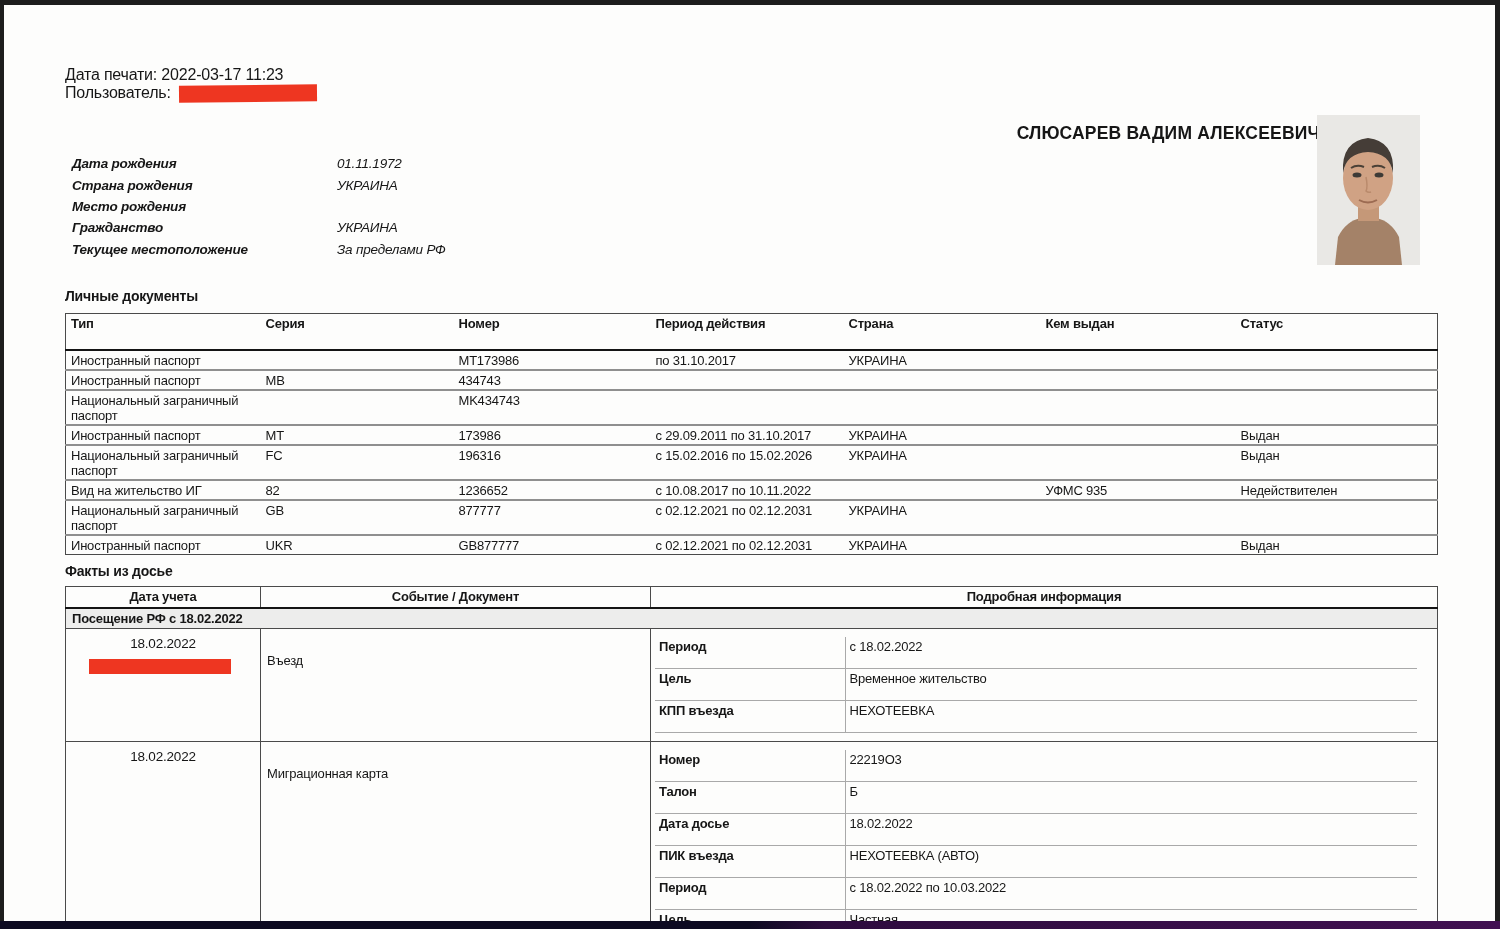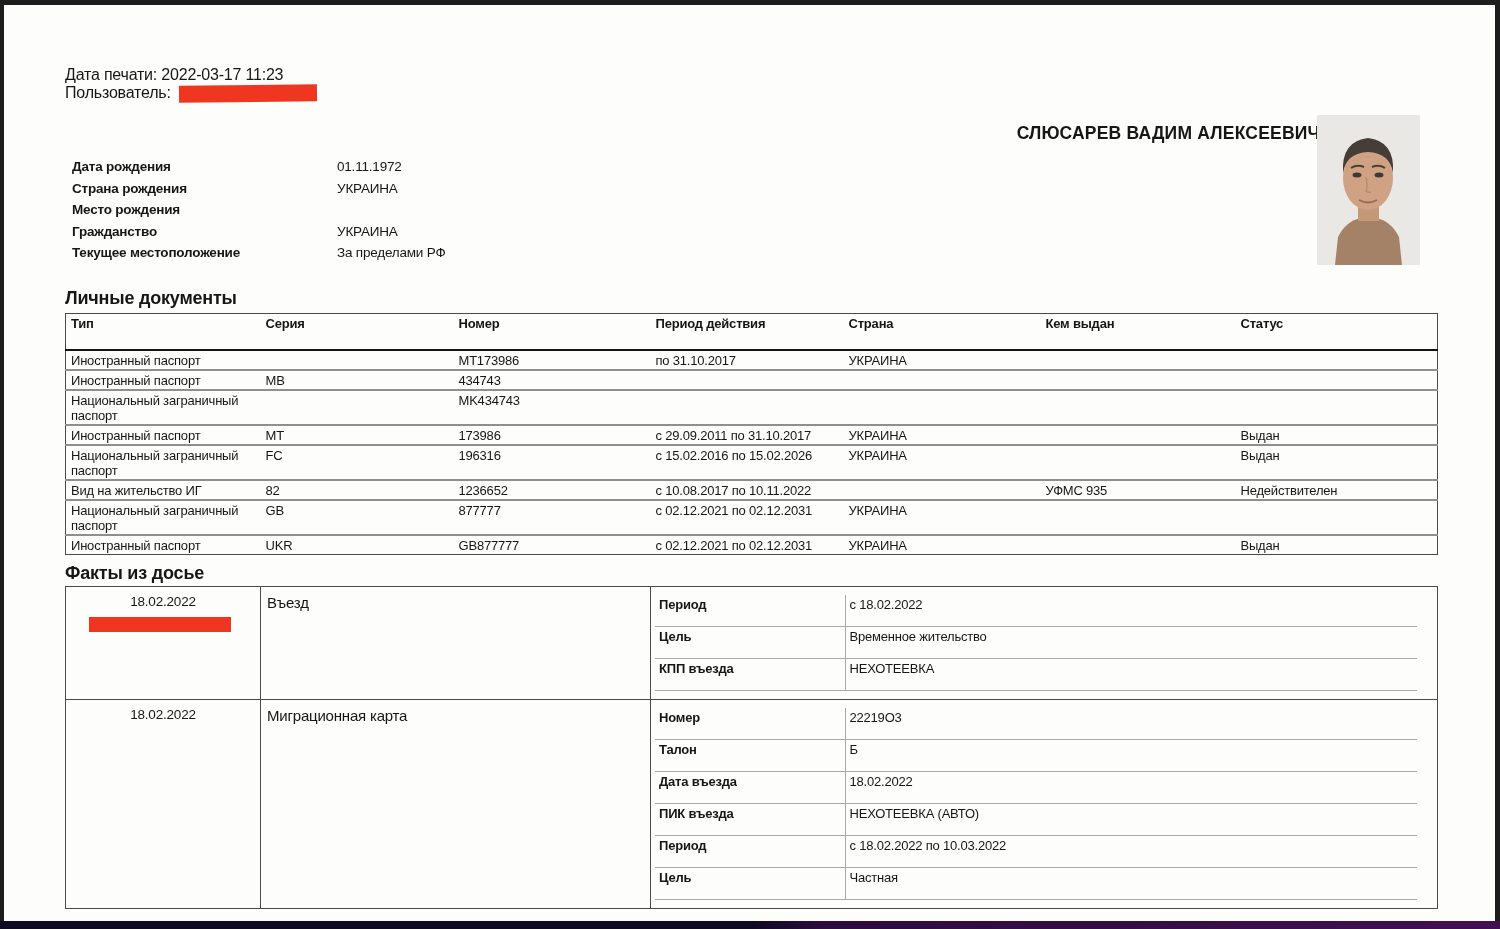--- a/index.html
+++ b/index.html
@@ -18,30 +18,30 @@
   .meta { position:absolute; left:65px; top:66px; font-size:16px; line-height:18px; }
   .user-row { display:flex; align-items:center; }
   .redact { background:#ee3621; display:inline-block; }
   .redact-user { width:138px; height:17px; margin-left:8px; transform:rotate(-0.6deg); }
 
   .title { position:absolute; left:65px; top:123px; width:1255px; text-align:right;
            font-size:17.5px; font-weight:bold; letter-spacing:0.2px; }
 
   
   .fields { position:absolute; left:72px; top:153px; font-size:13.5px; }
-  .frow { display:flex; height:21.4px; align-items:flex-end; }
+  .frow { display:flex; height:21.4px; align-items:center;font-style:italic; }
   .flabel { width:265px; font-weight:bold; }
   .fvalue { }
 
   
   .photo { position:absolute; left:1317px; top:115px; width:103px; height:150px; background:#e9e8e5; overflow:hidden; }
   .photo svg { display:block; }
 
   
-  .sec-h { position:absolute; left:65px; font-size:18px; font-weight:bold; }
+  .sec-h { position:absolute; left:65px; font-size:14px; font-weight:bold; }
   .docs-h { top:288px; }
   .facts-h { top:563px; }
 
   
   table { border-collapse:collapse; table-layout:fixed; }
   .docs { position:absolute; left:65px; top:313px; width:1372px; font-size:13px;
           border:1px solid #4a4a4a; }
   .docs th { font-weight:bold; text-align:left; border-bottom:2.5px solid #141414;
              padding:2px 5px 18px 5px; height:20px; }
   .docs td { padding:2px 5px 1px 5px; vertical-align:top; line-height:15px; }
@@ -49,21 +49,21 @@
   .docs tr.r:last-child { border-bottom:none; }
 
   
   .facts { position:absolute; left:65px; top:586px; width:1372px; font-size:13px;
            border:1px solid #4a4a4a; }
   .facts th { font-weight:bold; text-align:center; border:1px solid #4a4a4a;
               border-bottom:2.5px solid #141414; padding:2px 4px; height:21px; }
   .facts td { border:1px solid #4a4a4a; vertical-align:top; }
   .band td { background:#ededec; font-weight:bold; padding:2px 6px; height:19px; }
   .fdate { text-align:center; padding-top:7px; font-size:13.5px; }
-  .fevent { padding:7px 6px 0 6px; font-size:15px; }
+  .fevent { padding:24px 6px 0 6px; font-size:13px; }
   .redact-fact { width:142px; height:15px; margin:8px auto 0 23px; display:block; }
   .fdetails { padding:8px 20px 8px 4px; }
 
   .inner { width:100%; border-collapse:collapse; table-layout:fixed; font-size:13px; }
   .inner td { border:none; border-bottom:1px solid #a9a9a9; padding:2px 6px 14px 4px; height:21px; }
   .inner td.dl { width:190px; font-weight:bold; border-right:1px solid #a9a9a9; }
   .inner td.dv { }
 </style>
 </head>
 <body>
@@ -218,20 +218,28 @@
 
   <div class="sec-h facts-h">Факты из досье</div>
 
   <table class="facts">
     <colgroup>
         <col style="width:195px">
         <col style="width:390px">
         <col style="width:787px">
       </colgroup>
     <tbody>
+        <tr>
+      <th>Дата учета</th>
+      <th>Событие / Документ</th>
+      <th>Подробная информация</th>
+    </tr>
+    <tr class="band">
+      <td colspan="3">Посещение РФ  с 18.02.2022</td>
+    </tr>
     <tr>
       <td class="fdate" style="height:78px;">
         <div>18.02.2022</div>
         <span class="redact redact-fact"></span>
       </td>
       <td class="fevent">Въезд</td>
       <td class="fdetails">
         <table class="inner">
           <tbody>
                 <tr>
@@ -260,21 +268,21 @@
           <tbody>
                 <tr>
             <td class="dl">Номер</td>
             <td class="dv">22219O3</td>
           </tr>
           <tr>
             <td class="dl">Талон</td>
             <td class="dv">Б</td>
           </tr>
           <tr>
-            <td class="dl">Дата въезда</td>
+            <td class="dl">Дата досье</td>
             <td class="dv">18.02.2022</td>
           </tr>
           <tr>
             <td class="dl">ПИК въезда</td>
             <td class="dv">НЕХОТЕЕВКА (АВТО)</td>
           </tr>
           <tr>
             <td class="dl">Период</td>
             <td class="dv">с 18.02.2022 по 10.03.2022</td>
           </tr>

